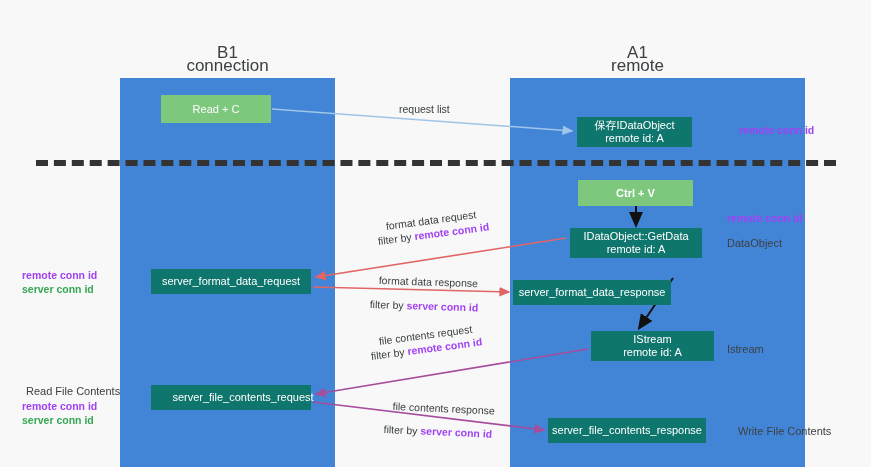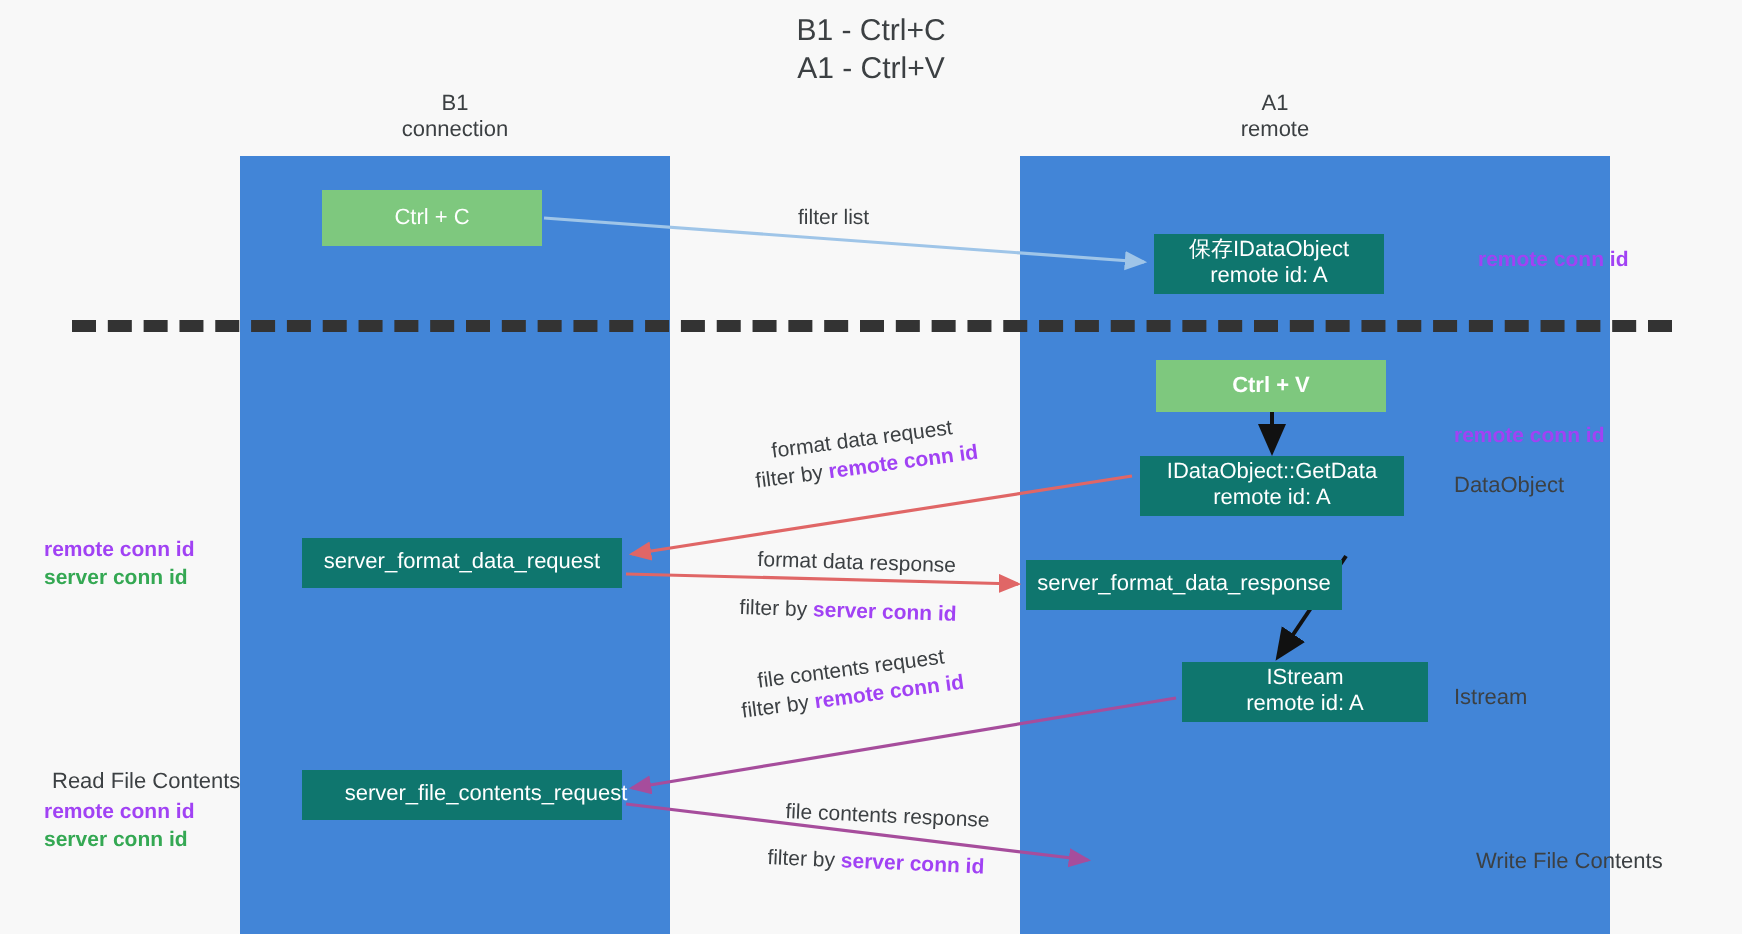--- a/index.html
+++ b/index.html
@@ -13,21 +13,21 @@
   }
   #stage{position:absolute;left:0;top:0;width:871px;height:467px;}
 
   
   .lane{position:absolute;background:#4285d7;}
   #lane-b1{left:120px;top:78px;width:215px;height:389px;}
   #lane-a1{left:510px;top:78px;width:295px;height:389px;}
 
   
   .lane-header{
-    position:absolute;text-align:center;font-size:11px;line-height:13px;
+    position:absolute;text-align:center;font-size:17px;line-height:13px;
     color:#3c4043;white-space:pre-line;
   }
   #hdr-b1{left:155px;top:46px;width:145px;}
   #hdr-a1{left:565px;top:46px;width:145px;}
 
   
   #title{
     position:absolute;left:0;top:6px;width:871px;text-align:center;
     font-size:15px;line-height:19px;color:#3c4043;white-space:pre-line;
   }
@@ -92,22 +92,20 @@
     border-top:6px dashed #333333;
   }
 
   svg#wires{position:absolute;left:0;top:0;width:871px;height:467px;overflow:visible;}
 </style>
 </head>
 <body>
 
 <div id="stage">
 
-  <div id="title">B1 - Ctrl+C
-A1 - Ctrl+V</div>
 
   <div id="hdr-b1" class="lane-header">B1
 connection</div>
   <div id="hdr-a1" class="lane-header">A1
 remote</div>
 
   <div id="lane-b1" class="lane"></div>
   <div id="lane-a1" class="lane"></div>
 
   <svg id="wires" viewBox="0 0 871 467">
@@ -134,51 +132,52 @@
 
     <path d="M313,287 L509,292" stroke="#e06666" stroke-width="1.6" fill="none" marker-end="url(#ah-red)"></path>
 
     <path d="M673,278 L640,327" stroke="#111111" stroke-width="2" fill="none" marker-end="url(#ah-black)"></path>
 
     <path d="M588,349 L316,394" stroke="#a64d9c" stroke-width="1.6" fill="none" marker-end="url(#ah-purple)"></path>
 
     <path d="M313,402 L544,430" stroke="#a64d9c" stroke-width="1.6" fill="none" marker-end="url(#ah-purple)"></path>
   </svg>
 
-  <div id="box-ctrlc" class="box green">Ctrl + C</div>
+  <div id="box-ctrlc" class="box green">Read + C</div>
   <div id="box-idataobject" class="box orange">保存IDataObject
 remote id: A</div>
   <div id="box-ctrlv" class="box green">Ctrl + V</div>
   <div id="box-getdata" class="box orange">IDataObject::GetData
 remote id: A</div>
   <div id="box-fmt-resp" class="box orange">server_format_data_response</div>
   <div id="box-fmt-req" class="box orange">server_format_data_request</div>
   <div id="box-istream" class="box orange">IStream
 remote id: A</div>
   <div id="box-file-req" class="box orange">server_file_contents_request</div>
+  <div id="box-file-resp" class="box orange">server_file_contents_response</div>
 
   <div id="lbl-dataobject" class="side-label">DataObject</div>
   <div id="lbl-istream" class="side-label">Istream</div>
   <div id="lbl-write" class="side-label">Write File Contents</div>
   <div id="lbl-read">Read File Contents</div>
 
   <div id="annot-r1" class="annot purple">remote conn id</div>
   <div id="annot-r2" class="annot purple">remote conn id</div>
 
   <div id="annot-left-1" class="annot">
     <div class="purple">remote conn id</div>
     <div class="green-t">server conn id</div>
   </div>
 
   <div id="annot-left-2" class="annot">
     <div class="purple">remote conn id</div>
     <div class="green-t">server conn id</div>
   </div>
 
-  <div id="el-formatlist" class="edge-label">filter list</div>
+  <div id="el-formatlist" class="edge-label">request list</div>
 
   <div id="el-fdreq" class="edge-label">format data request</div>
   <div id="el-fdreq2" class="edge-label"><span>filter by </span><b class="purple">remote conn id</b></div>
 
   <div id="el-fdres" class="edge-label">format data response</div>
   <div id="el-fdres2" class="edge-label"><span>filter by </span><b class="purple">server conn id</b></div>
 
   <div id="el-fcreq" class="edge-label">file contents request</div>
   <div id="el-fcreq2" class="edge-label"><span>filter by </span><b class="purple">remote conn id</b></div>
 

